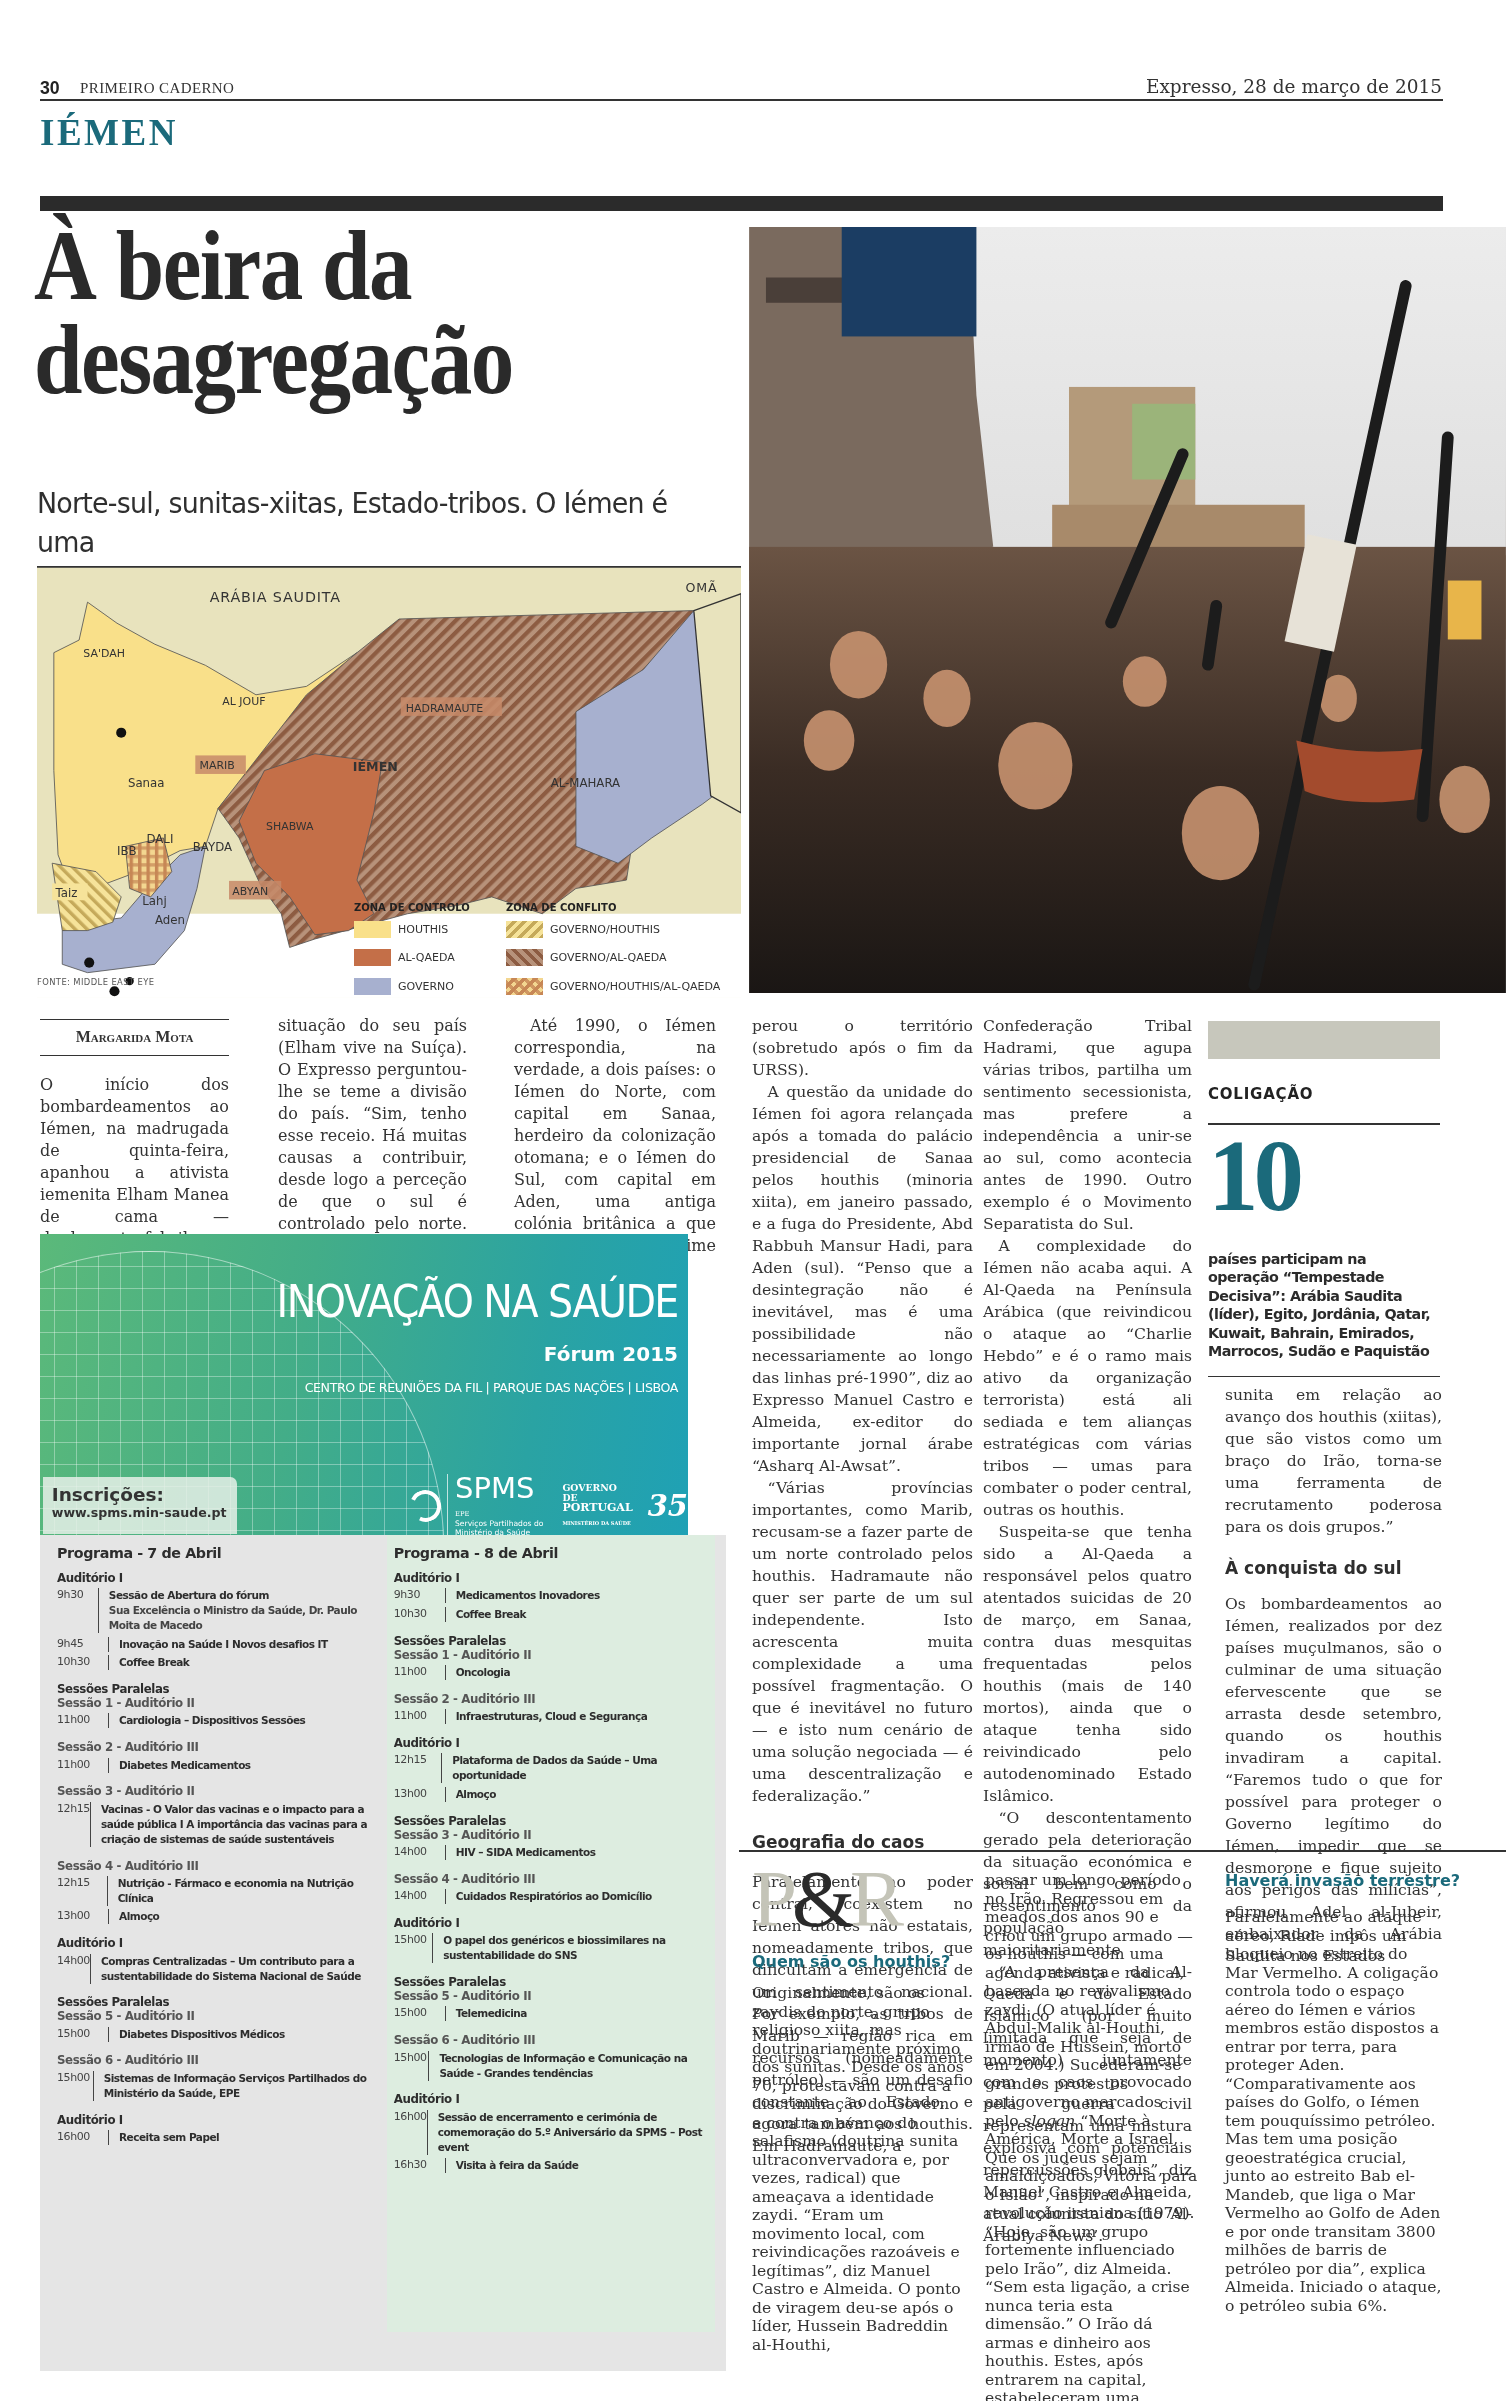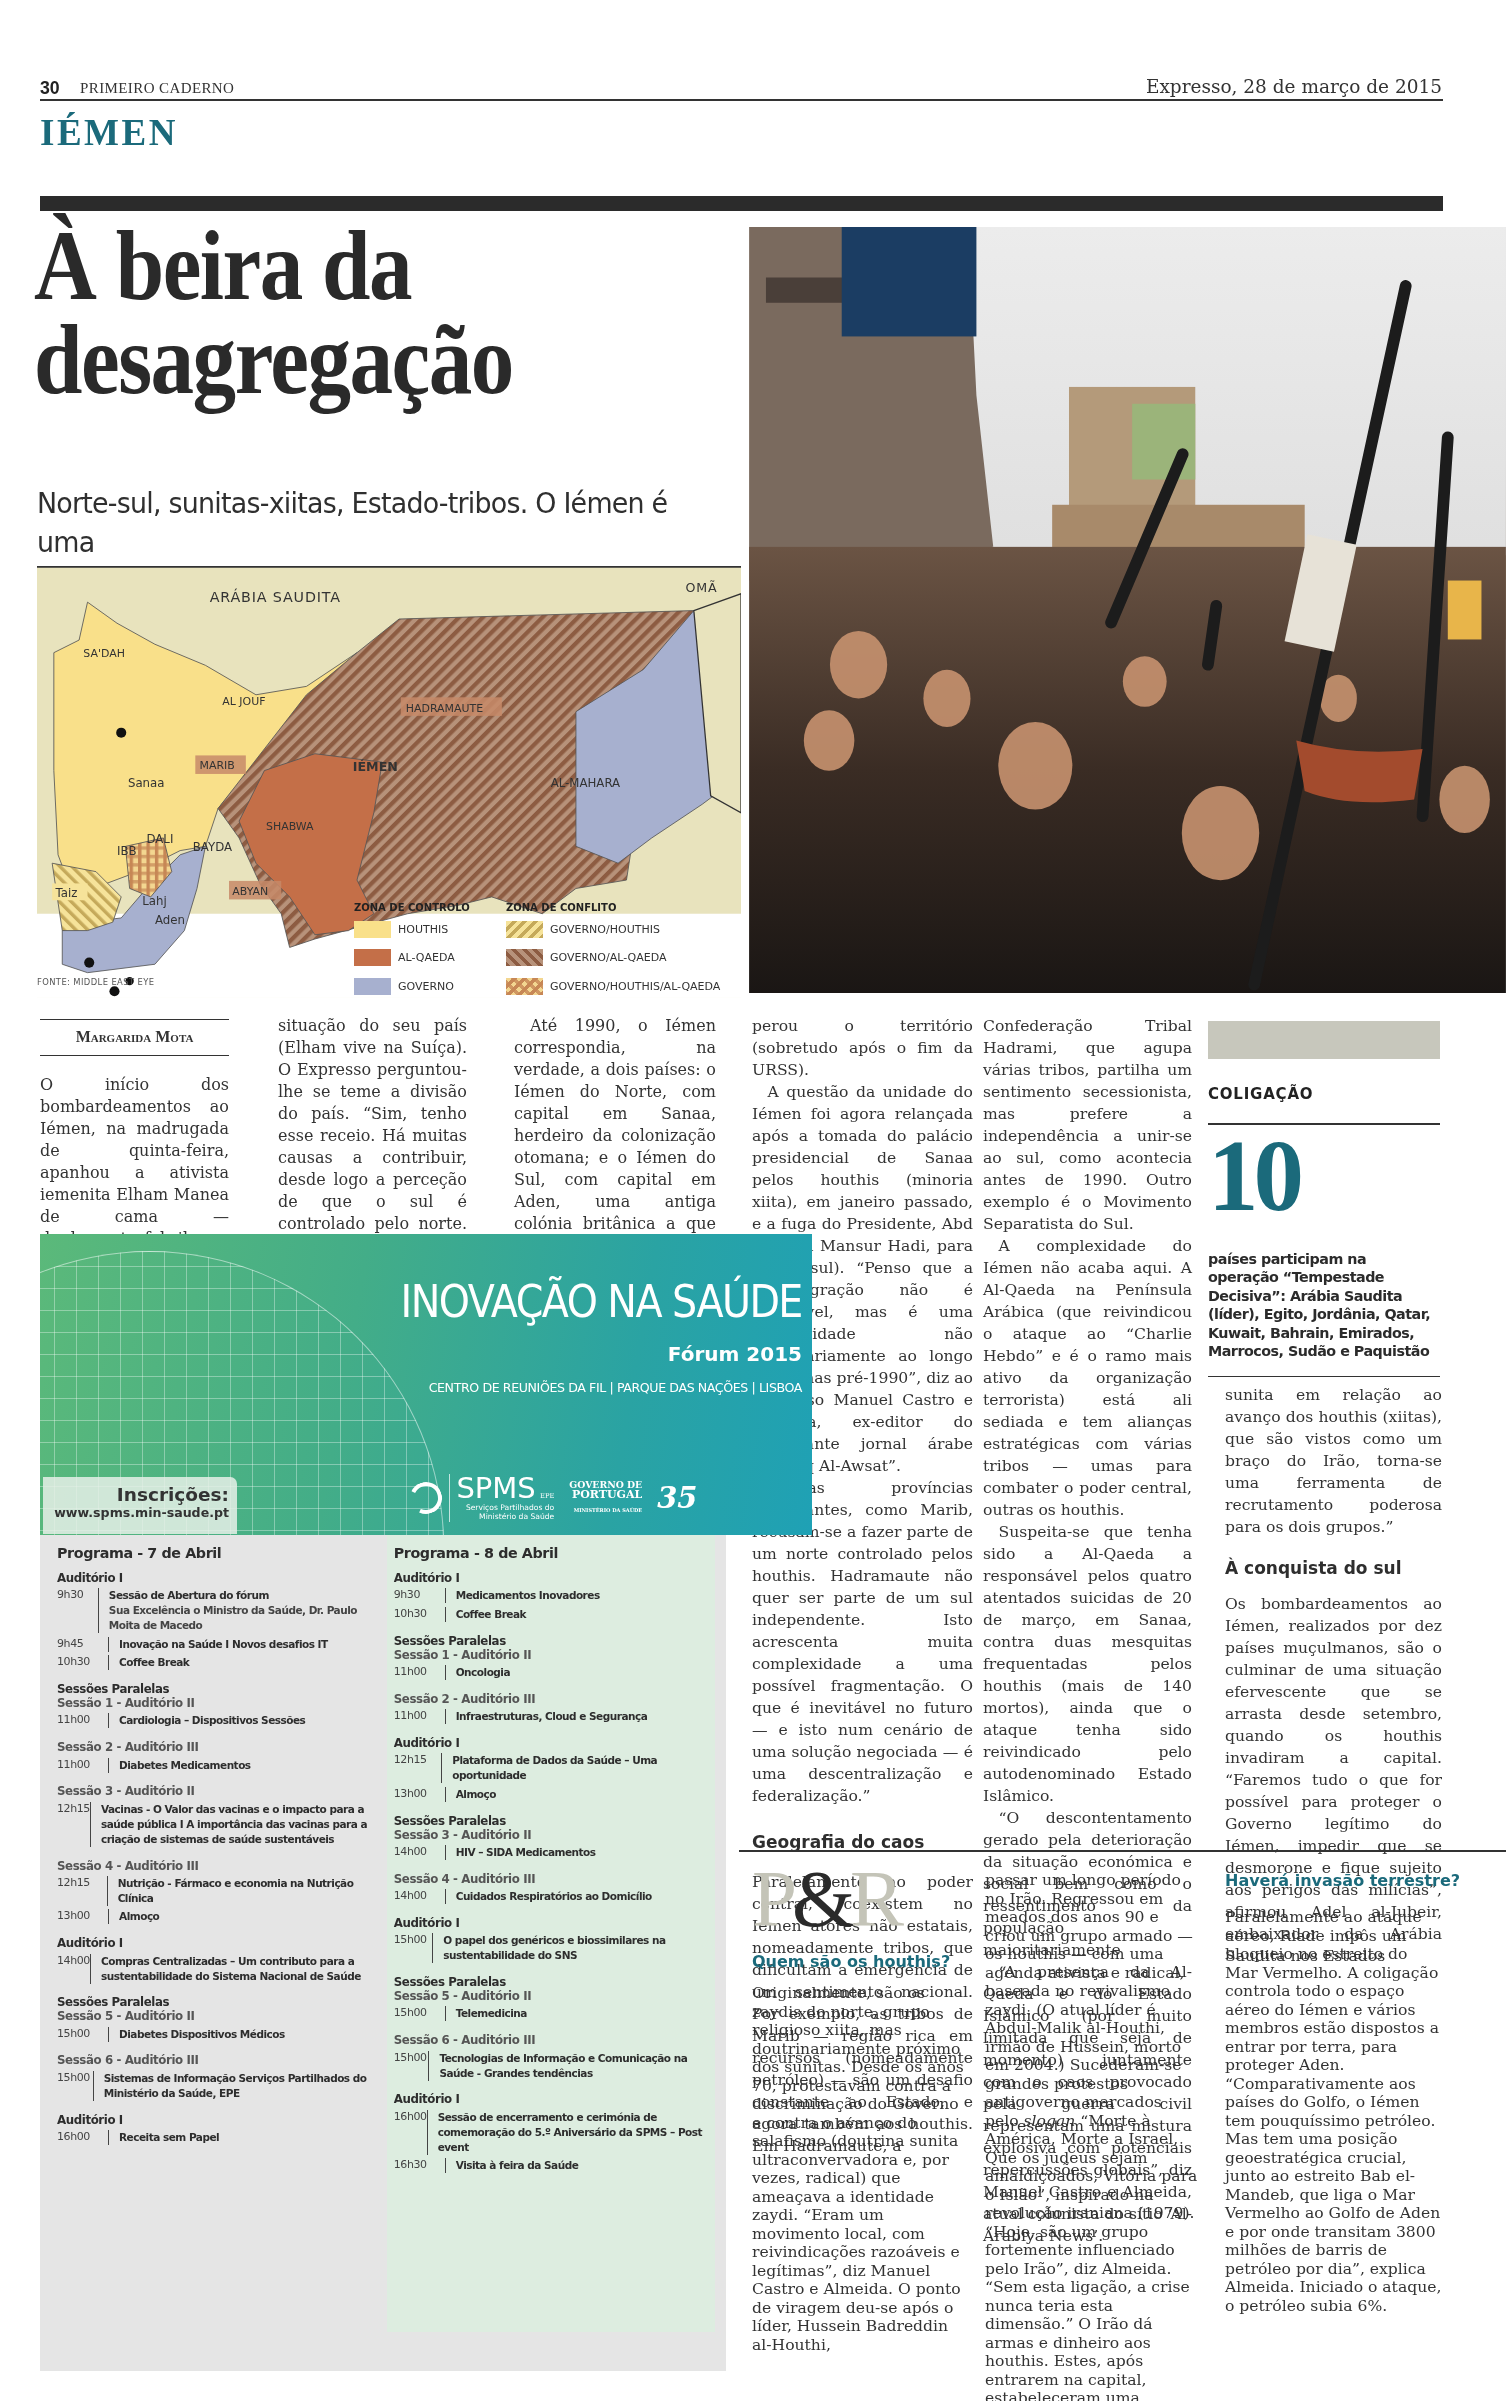--- a/index.html
+++ b/index.html
@@ -35,21 +35,21 @@
 
   
   .col { position: absolute; font: 16px/22px "DejaVu Serif", serif; color: #333; text-align: justify; }
   .col p { text-indent: 1em; }
   .col p.noindent { text-indent: 0; }
   .subhead { font: bold 17px "DejaVu Sans", sans-serif; color: #2e2e2e; margin: 25px 0 18.5px; text-indent: 0 !important; }
   #byline { left: 40px; top: 1019px; width: 189px; text-align: center; border-top: 1.7px solid #333; border-bottom: 1.7px solid #333; padding: 8.4px 0; font: bold 16px "Liberation Serif", serif; font-variant: small-caps; color: #333; }
 
   
   #ad { left: 40px; top: 1234px; width: 686px; height: 1099px; }
-  #ad-banner { position: absolute; left: 0; top: 0; width: 772px; height: 301px; background: linear-gradient(100deg, #5bb97a 0%, #43ad88 40%, #2aa3a3 75%, #1fa1b5 100%); overflow: hidden; text-align: right; }
+  #ad-banner { position: absolute; left: 0; top: 0; width: 648px; height: 301px; background: linear-gradient(100deg, #5bb97a 0%, #43ad88 40%, #2aa3a3 75%, #1fa1b5 100%); overflow: hidden; }
   #ad-globe { position: absolute; left: -185px; top: 17px; width: 589px; height: 589px; border-radius: 50%;
      background:
        repeating-linear-gradient(90deg, rgba(255,255,255,0.35) 0 0.8px, transparent 0.8px 22px),
        repeating-linear-gradient(0deg, rgba(255,255,255,0.35) 0 0.8px, transparent 0.8px 22px);
      border: 1.7px solid rgba(255,255,255,0.5); }
   #ad-title { position: absolute; right: 10px; top: 42px; font: 44px "DejaVu Sans", sans-serif; color: #fff; letter-spacing: -1.7px; transform: scaleX(0.9); transform-origin: right top; }
   #ad-forum { position: absolute; right: 10px; top: 108px; font: bold 20px "DejaVu Sans", sans-serif; color: #fff; }
   #ad-venue { position: absolute; right: 10px; top: 146px; font: 12.6px "DejaVu Sans", sans-serif; color: #fff; letter-spacing: -0.4px; }
   #ad-reg { position: absolute; left: 3.4px; top: 243px; width: 194px; height: 57px; background: rgba(230,240,232,0.85); border-radius: 0 6.7px 0 0; padding: 6.7px 8.4px; }
   #ad-reg-label { font: bold 18.5px "DejaVu Sans", sans-serif; color: #333; }

